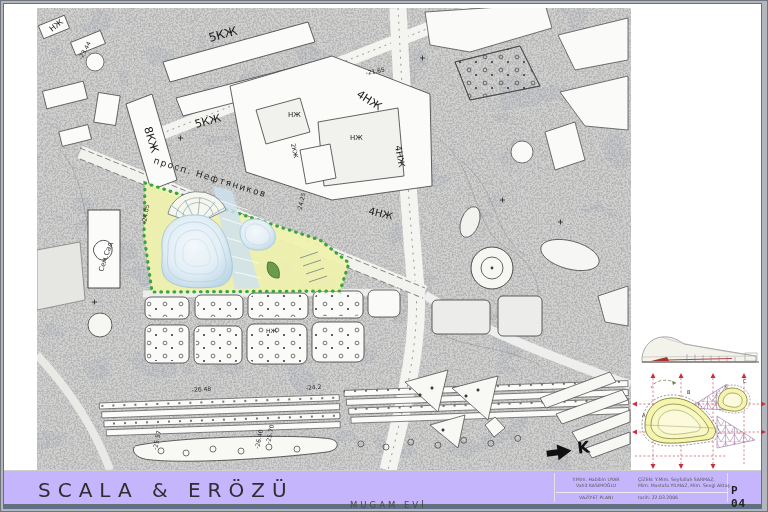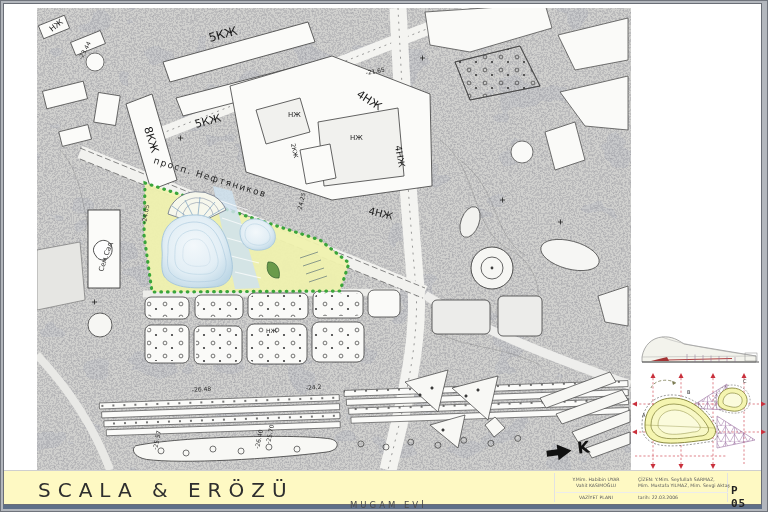--- a/index.html
+++ b/index.html
@@ -5,21 +5,21 @@
   html,body{margin:0;padding:0;}
   body{width:768px;height:512px;position:relative;overflow:hidden;background:#a9adb5;
        font-family:"DejaVu Sans", sans-serif;}
   .outer-frame{position:absolute;inset:0;background:#b3b7bd;border:1px solid #70747c;}
   .page{position:absolute;left:3px;top:3px;width:757px;height:500px;background:#ffffff;
         border:1px solid #6a6e76;}
   .bottom-band{position:absolute;left:3px;top:504px;width:759px;height:5px;background:#5e6f88;}
   .map-svg{position:absolute;left:33px;top:4px;width:594px;height:462px;}
   .elev-svg{position:absolute;left:633px;top:327px;width:126px;height:40px;}
   .plan-svg{position:absolute;left:627px;top:366px;width:136px;height:100px;}
-  .titlebar{position:absolute;left:0;top:466px;width:757px;height:33px;border-top:1px solid #cfcfcf;background:#fef9c3;}
+  .titlebar{position:absolute;left:0;top:466px;width:757px;height:33px;border-top:1px solid #cfcfcf;background:#c4b5fd;}
   .firm{position:absolute;left:34px;top:7px;font-size:20px;letter-spacing:7px;color:#2e2e2e;font-weight:500;}
   .project{position:absolute;left:346px;top:29px;font-size:8.5px;letter-spacing:3px;color:#4a4a4a;}
   .credits{position:absolute;color:#5a5a5a;font-size:4.6px;line-height:6px;}
   .credits.cl{left:556px;top:6px;width:72px;text-align:center;}
   .credits.cr{left:634px;top:6px;width:100px;text-align:left;}
   .credits-sub{position:absolute;color:#5a5a5a;font-size:4.6px;top:24px;}
   .credits-sub.cl2{left:556px;width:72px;text-align:center;}
   .credits-sub.cr2{left:634px;}
   .sheet-no{position:absolute;left:727px;top:13px;font-size:11px;font-weight:bold;
             font-family:"DejaVu Sans Mono", monospace;color:#222;letter-spacing:1px;}
@@ -373,16 +373,16 @@
       <div>Y.Mim. Habibin UYAR</div>
       <div>Vahit KASIMOĞLU</div>
     </div>
     <div class="credits cr">
       <div>ÇİZEN:  Y.Mim. Seyfullah SARMAZ,</div>
       <div>Mim. Mustafa YILMAZ, Mim. Sevgi Aktaş</div>
     </div>
     <div class="credits-sub cl2">VAZİYET PLANI</div>
     <div class="credits-sub cr2">tarih: 22.03.2006</div>
 
-    <div class="sheet-no">P 05</div>
+    <div class="sheet-no">P 04</div>
   </div>
 
 </div>
 
 </body></html>

